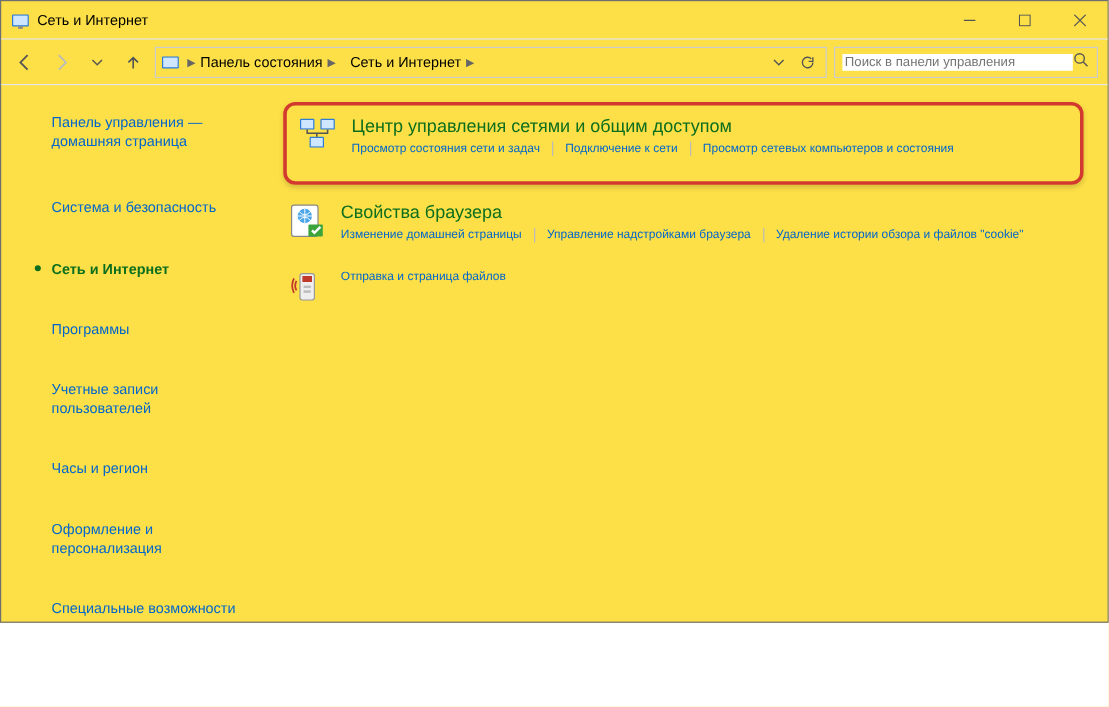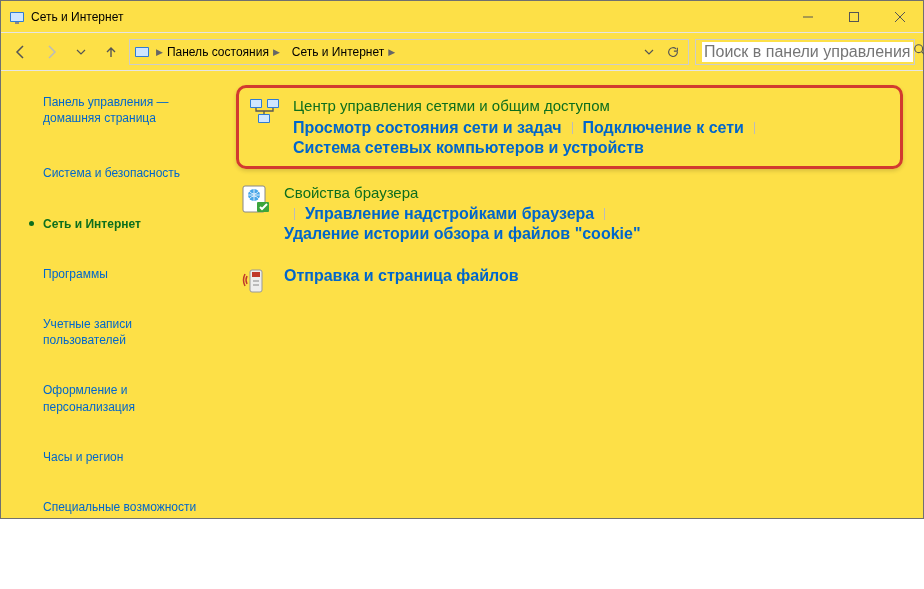--- a/index.html
+++ b/index.html
@@ -98,21 +98,21 @@
     border: 1px solid #ccc;
     display: flex;
     align-items: center;
     padding: 0 6px;
     color: #888;
   }
   .searchbox input {
     border: none;
     outline: none;
     flex: 1;
-    font-size: 16px;
+    font-size: 11px;
   }
   .searchbox .sicon { color: #555; }
 
   
   .client {
     flex: 1;
     display: flex;
     overflow: hidden;
   }
   .sidebar {
@@ -171,39 +171,38 @@
     cursor: pointer;
   }
   .cat-links {
     display: flex;
     flex-wrap: wrap;
     align-items: center;
     margin-top: 2px;
   }
   .cat-link {
     color: #0066cc;
-    font-size: 16px;
+    font-size: 10px;
     cursor: pointer;
     padding: 1px 0;
-    font-weight: bold;
   }
   .sep {
     width: 1px;
     height: 12px;
     background: #bbb;
     margin: 0 10px;
   }
   .highlight {
     border: 3px solid #d23a2f;
     border-radius: 10px;
     padding: 6px 8px;
     margin-bottom: 8px;
     box-shadow: 0 2px 4px rgba(0,0,0,0.15);
   }
-  .highlight .cat { margin-bottom: 0; padding: 2px; }
+  .highlight .cat { margin-bottom: 12px; padding: 2px; }
 </style>
 </head>
 <body>
 
 <div class="window">
 
   <div class="titlebar">
     <span class="title-icon">
       <svg viewBox="0 0 16 16" width="16" height="16">
         <rect x="1" y="3" width="14" height="10" rx="1" fill="#2e7cd6"></rect>
@@ -294,22 +293,22 @@
   </div>
 
   <div class="client">
 
     <div class="sidebar">
       <div class="sidebar-home">Панель управления — домашняя страница</div>
       <div class="sidebar-item">Система и безопасность</div>
       <div class="sidebar-item active">Сеть и Интернет</div>
       <div class="sidebar-item">Программы</div>
       <div class="sidebar-item">Учетные записи пользователей</div>
+      <div class="sidebar-item">Часы и регион</div>
       <div class="sidebar-item">Оформление и персонализация</div>
-      <div class="sidebar-item">Часы и регион</div>
       <div class="sidebar-item">Специальные возможности</div>
     </div>
 
     <div class="main">
 
       <div class="highlight">
         <div class="cat">
           <span class="cicon">
             <svg viewBox="0 0 32 32" width="32" height="32">
               <rect x="1" y="3" width="12" height="9" rx="1" fill="#2e7cd6"></rect>
@@ -321,39 +320,40 @@
               <path d="M7 12 V15 H15 V18 M24 12 V15 H15" stroke="#555" stroke-width="1.3" fill="none"></path>
             </svg>
           </span>
           <div class="cat-body">
             <div class="cat-title">Центр управления сетями и общим доступом</div>
             <div class="cat-links">
               <span class="cat-link">Просмотр состояния сети и задач</span>
               <span class="sep"></span>
               <span class="cat-link">Подключение к сети</span>
               <span class="sep"></span>
-              <span class="cat-link">Система сетевых компьютеров и устройств</span>
+              <span class="cat-link">Просмотр сетевых компьютеров и состояния</span>
             </div>
           </div>
         </div>
       </div>
 
       <div class="cat">
         <span class="cicon">
           <svg viewBox="0 0 32 32" width="32" height="32">
             <rect x="3" y="3" width="22" height="26" rx="2" fill="#fff" stroke="#888"></rect>
             <circle cx="14" cy="12" r="6" fill="#4aa6e8"></circle>
             <path d="M8 12 H20 M14 6 V18 M9 8 Q14 14 19 8 M9 16 Q14 10 19 16" stroke="#fff" stroke-width="0.8" fill="none"></path>
             <rect x="17" y="19" width="12" height="10" rx="1" fill="#3ba43b"></rect>
             <path d="M20 24 L22 26 L27 21" stroke="#fff" stroke-width="2" fill="none"></path>
           </svg>
         </span>
         <div class="cat-body">
           <div class="cat-title">Свойства браузера</div>
           <div class="cat-links">
+            <span class="cat-link">Изменение домашней страницы</span>
             <span class="sep"></span>
             <span class="cat-link">Управление надстройками браузера</span>
             <span class="sep"></span>
             <span class="cat-link">Удаление истории обзора и файлов "cookie"</span>
           </div>
         </div>
       </div>
 
       <div class="cat">
         <span class="cicon">

